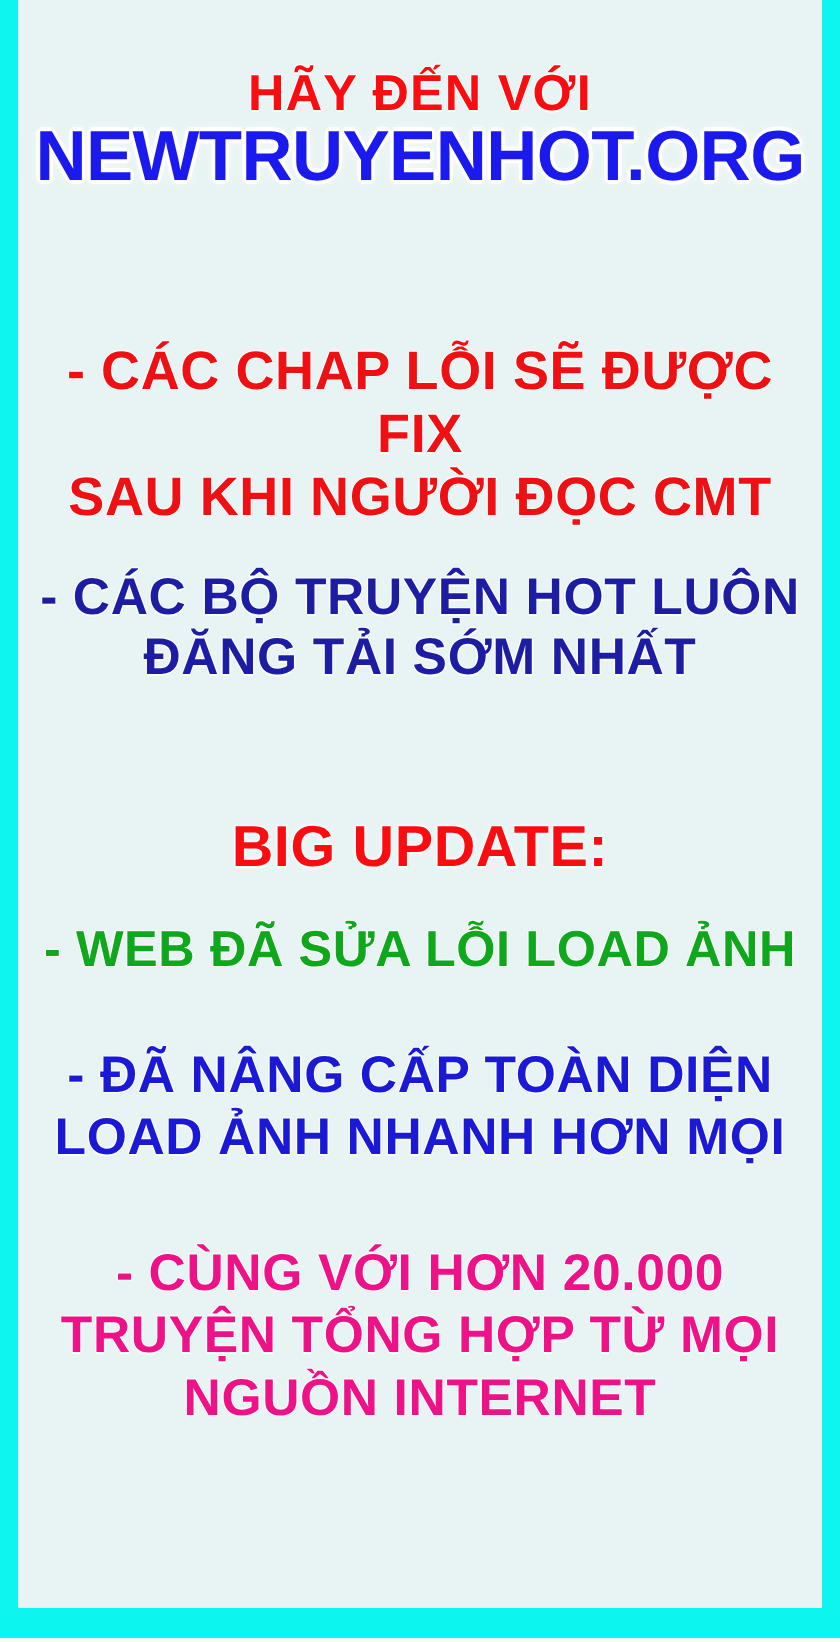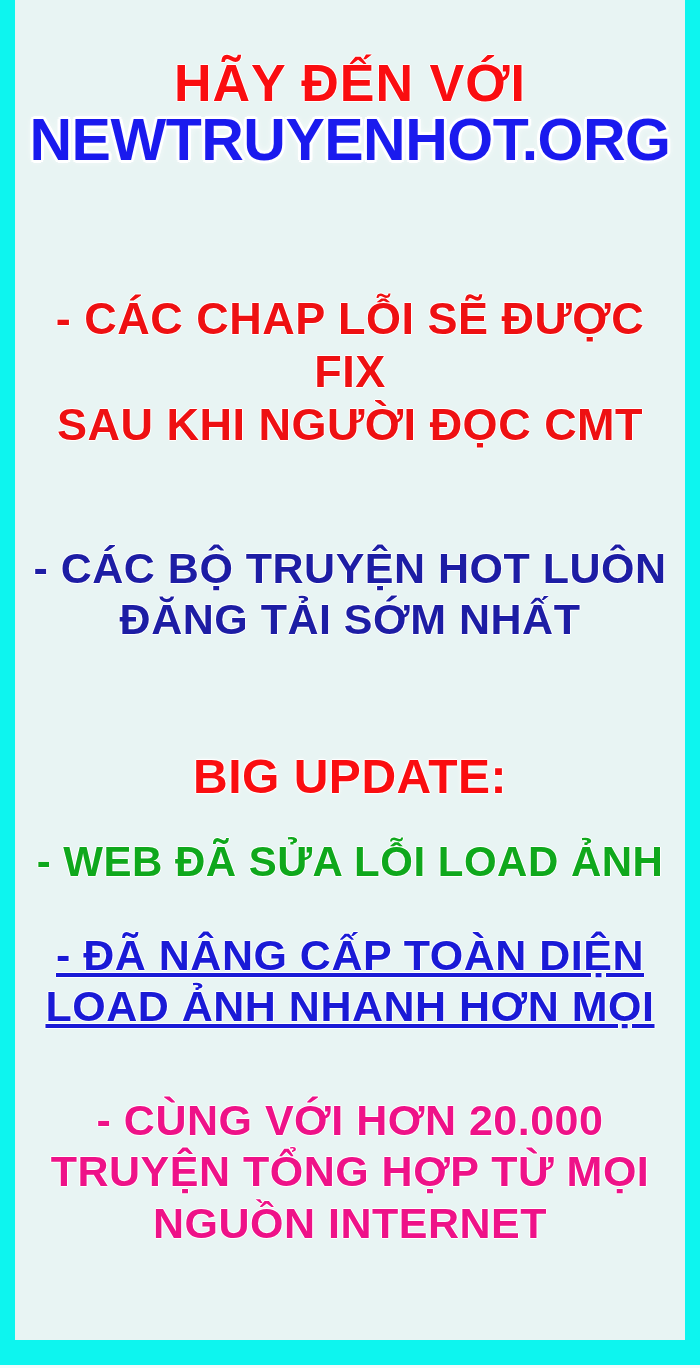--- a/index.html
+++ b/index.html
@@ -57,21 +57,21 @@
     font-weight: 700;
     font-stretch: condensed;
     letter-spacing: 0.5px;
     line-height: 1.04;
     -webkit-font-smoothing: antialiased;
   }
 
   
   .hdr-red {
     margin-top: 56px;
-    font-size: 52px;
+    font-size: 42px;
     color: #fa0d10;
     letter-spacing: 1px;
     text-shadow:
        1px 0 0 #ffffff, -1px 0 0 #ffffff,
        0 1px 0 #ffffff, 0 -1px 0 #ffffff;
   }
   .hdr-url {
     font-size: 59px;
     color: #1a1aee;
     letter-spacing: -0.5px;
@@ -88,21 +88,21 @@
   .blk-red {
     margin-top: 122px;
     font-size: 45px;
     color: #ee1012;
     line-height: 1.17;
     text-shadow:
        1px 0 0 #ffffff, -1px 0 0 #ffffff,
        0 1px 0 #ffffff, 0 -1px 0 #ffffff;
   }
   .blk-navy {
-    margin-top: 92px;
+    margin-top: 32px;
     font-size: 43px;
     color: #1d1da4;
     line-height: 1.17;
     text-shadow:
        1px 0 0 #ffffff, -1px 0 0 #ffffff,
        0 1px 0 #ffffff, 0 -1px 0 #ffffff;
   }
 
   .blk-bigupdate {
     margin-top: 108px;
@@ -116,28 +116,27 @@
   }
   .blk-green {
     margin-top: 38px;
     font-size: 42px;
     color: #0fa81c;
     text-shadow:
        1px 0 0 #ffffff, -1px 0 0 #ffffff,
        0 1px 0 #ffffff, 0 -1px 0 #ffffff;
   }
   .blk-blue {
-    margin-top: 46px;
+    margin-top: 58px;
     font-size: 43px;
     color: #1a1ad6;
     line-height: 1.2;
     text-shadow:
        1px 0 0 #ffffff, -1px 0 0 #ffffff,
        0 1px 0 #ffffff, 0 -1px 0 #ffffff;
-    text-decoration: underline;
   }
   .blk-pink {
     margin-top: 62px;
     font-size: 43px;
     color: #ee1288;
     line-height: 1.2;
     text-shadow:
        1px 0 0 #ffffff, -1px 0 0 #ffffff,
        0 1px 0 #ffffff, 0 -1px 0 #ffffff;
   }

